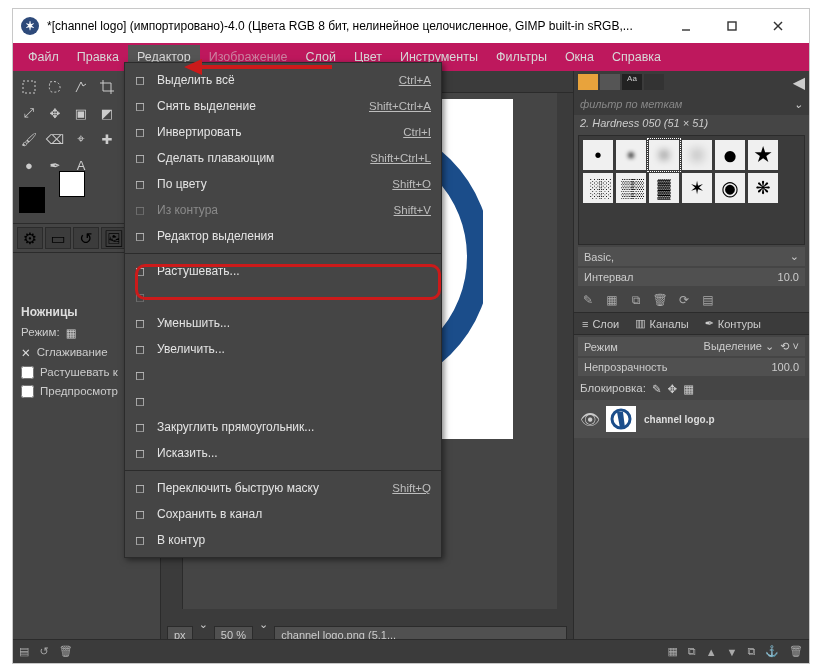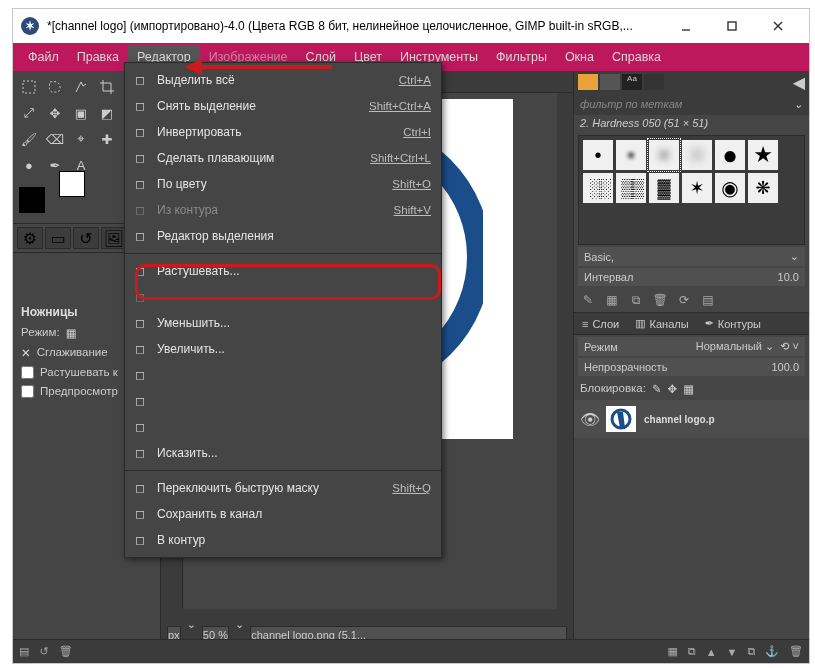--- a/index.html
+++ b/index.html
@@ -41,21 +41,21 @@
 .opt-label{white-space:nowrap;overflow:hidden;text-overflow:ellipsis;}
 
 
 .rulers-top{height:22px;background:#3b3b3b;border-bottom:1px solid #2b2b2b;color:#aaa;font-size:9px;display:flex;align-items:flex-end;padding-left:22px;gap:84px;}
 .rulers-left{width:22px;position:absolute;left:0;top:22px;bottom:30px;background:#3b3b3b;border-right:1px solid #2b2b2b;}
 .canvas{position:absolute;left:22px;right:16px;top:22px;bottom:30px;background:#454545;overflow:hidden;}
 .image{position:absolute;left:10px;top:6px;width:320px;height:340px;background:#fff;}
 .logo{position:absolute;left:30px;top:18px;width:260px;height:280px;}
 .scroll-v{position:absolute;right:0;top:22px;bottom:30px;width:16px;background:#3b3b3b;}
 .statusbar-canvas{position:absolute;left:0;right:0;bottom:0;height:30px;background:#3b3b3b;display:flex;align-items:center;color:#ccc;font-size:11px;padding:0 6px;gap:6px;}
-.statusbar-canvas .fld{background:#505050;border:1px solid #2b2b2b;padding:2px 0;white-space:nowrap;margin-top:22px;}
+.statusbar-canvas .fld{background:#505050;border:1px solid #2b2b2b;padding:2px 6px;white-space:nowrap;margin-top:22px;}
 
 
 .rtabs{height:22px;background:#3b3b3b;display:flex;align-items:center;justify-content:flex-end;padding:0 4px;gap:2px;}
 .rtabs .rt{width:20px;height:16px;}
 .brushfilter{height:22px;background:#3b3b3b;color:#888;font-size:11px;font-style:italic;display:flex;align-items:center;padding:0 6px;justify-content:space-between;}
 .brushname{height:20px;color:#ccc;font-size:11px;font-style:italic;padding:2px 6px;}
 .brushgrid{height:110px;background:#3b3b3b;border:1px solid #2b2b2b;margin:0 4px;display:flex;flex-wrap:wrap;align-content:flex-start;gap:3px;padding:4px;overflow:hidden;}
 .brush{width:30px;height:30px;background:#f0f0f0;display:flex;align-items:center;justify-content:center;}
 .brush.sel{outline:1px dotted #fff;outline-offset:1px;}
 .kv{display:flex;justify-content:space-between;align-items:center;font-size:11px;color:#ccc;padding:3px 6px;background:#505050;margin:2px 4px;}
@@ -296,21 +296,21 @@
         <div class="ic">▤</div>
       </div>
 
       <div class="layertabs">
         <div class="lt">≡ <span>Слои</span></div>
         <div class="lt">▥ <span>Каналы</span></div>
         <div class="lt">✒ <span>Контуры</span></div>
       </div>
       <div class="kv">
         <span>Режим</span>
-        <span><span>Нормальный</span> ⌄&nbsp;&nbsp;⟲ ˅</span>
+        <span><span>Выделение</span> ⌄&nbsp;&nbsp;⟲ ˅</span>
       </div>
       <div class="kv">
         <span>Непрозрачность</span>
         <span>100.0</span>
       </div>
       <div class="opt-row" style="padding:4px 6px">
         <span>Блокировка:</span>
         <span class="ic">✎</span>
         <span class="ic">✥</span>
         <span class="ic">▦</span>
@@ -403,20 +403,21 @@
     <div class="mi">
       <span class="mico">◻</span>
       <span class="mshort"></span>
     </div>
     <div class="mi">
       <span class="mico">◻</span>
       <span class="mshort"></span>
     </div>
     <div class="mi">
       <span class="mico">◻</span>
+      <span class="mlabel">Закруглить прямоугольник...</span>
       <span class="mshort"></span>
     </div>
     <div class="mi">
       <span class="mico">◻</span>
       <span class="mlabel">Исказить...</span>
       <span class="mshort"></span>
     </div>
     <div class="sep"></div>
     <div class="mi">
       <span class="mico">◻</span>

